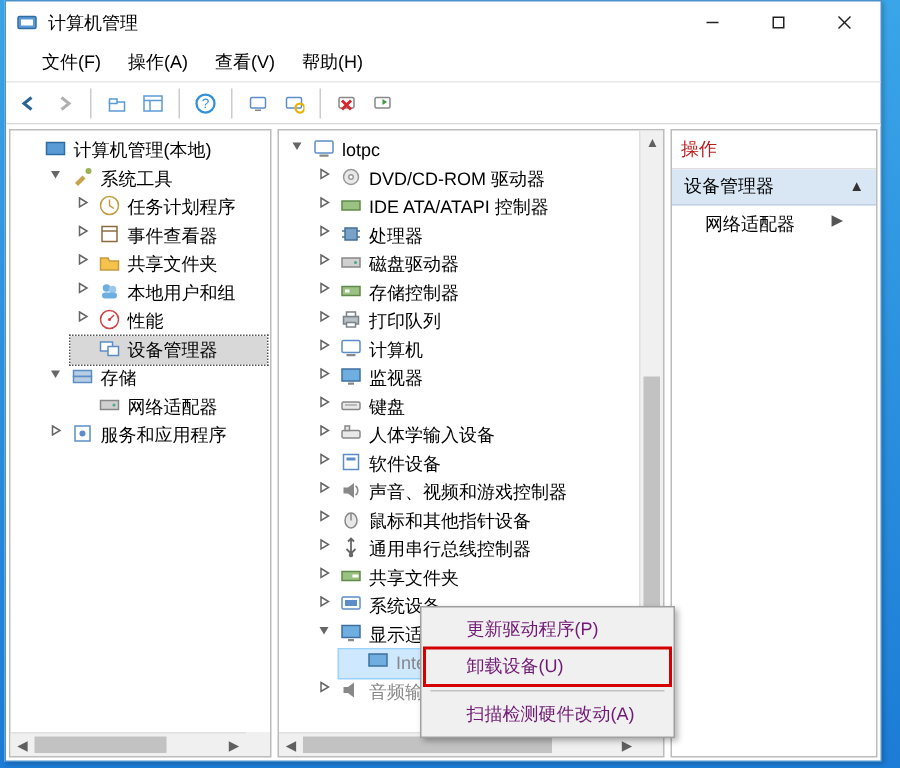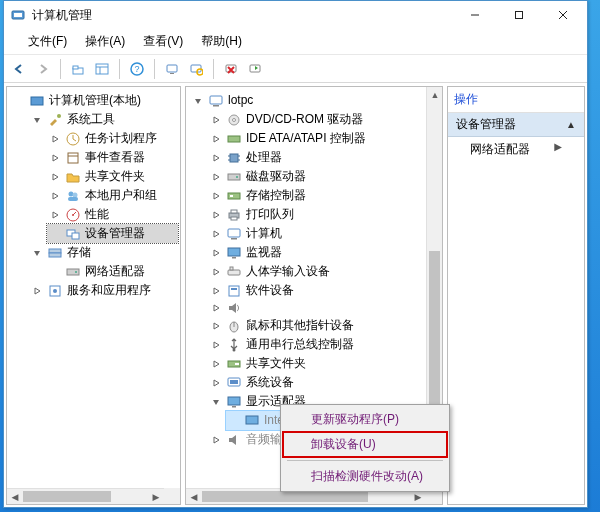--- a/index.html
+++ b/index.html
@@ -26,30 +26,30 @@
 
   .body { flex:1; display:flex; border-top:1px solid #fff; }
   .pane { border:1px solid #bcbcbc; background:#fff; margin:2px; position:relative; overflow:hidden; }
   .pane-left { width:175px; }
   .pane-mid { flex:1; }
   .pane-right { width:138px; display:flex; flex-direction:column; }
 
   .tree { padding:4px 2px 4px 2px; line-height:19px; white-space:nowrap; overflow:auto; height:100%; }
   .tree ul { list-style:none; margin:0; padding:0 0 0 18px; }
   .tree li { position:relative; }
-  .row { display:flex; align-items:center; gap:4px; padding:0 2px; cursor:default; }
+  .row { display:flex; align-items:flex-start; gap:4px; padding:0 2px; cursor:default; }
   .row.sel-left { background:#d8d8d8; outline:1px dotted #555; }
   .row.sel-mid { background:#cde8ff; outline:1px solid #99d1ff; }
   .exp { width:12px; height:12px; flex:0 0 12px; display:inline-flex; align-items:center; justify-content:center; color:#555; }
   .exp.none { visibility:hidden; }
   .ico { width:16px; height:16px; flex:0 0 16px; display:inline-flex; align-items:center; justify-content:center; }
   .lbl { color:#000; }
   .lbl.dim { color:#888; }
 
-  .actions-hdr { padding:4px 6px; font-weight:normal; color:#1d4ed8; border-bottom:1px solid #e0e0e0; }
+  .actions-hdr { padding:4px 6px; font-weight:normal; color:#b91c1c; border-bottom:1px solid #e0e0e0; }
   .actions-sub { background:#d9e7f5; padding:3px 8px; display:flex; justify-content:space-between; align-items:center; border-bottom:1px solid #c0d0e0; }
   .actions-sub .arrow-up { font-size:10px; color:#333; }
   .actions-item { padding:4px 22px; cursor:default; }
 
   .context-menu {
     position:absolute; left:280px; top:404px; width:170px;
     background:#f0f0f0; border:1px solid #a0a0a0; box-shadow:2px 2px 4px rgba(0,0,0,.3);
     padding:2px; z-index:50;
   }
   .cm-item { padding:4px 24px 4px 28px; cursor:default; color:#701a75; white-space:nowrap; }
@@ -506,20 +506,36 @@
               <li>
                   <div class="row">
                     <span class="exp">
                       <svg width="10" height="10" viewBox="0 0 10 10">
                         <path d="M3 2 L8 5 L3 8 Z" fill="none" stroke="#666"></path>
                       </svg>
                     </span>
                     <span class="ico">
                       <svg viewBox="0 0 16 16">
                         <rect x="2" y="6" width="12" height="5" rx="1" fill="#e8e8e8" stroke="#888"></rect>
+                        <line x1="4" y1="8" x2="12" y2="8" stroke="#aaa"></line>
+                      </svg>
+                    </span>
+                    <span class="lbl">键盘</span>
+                  </div>
+                </li>
+              <li>
+                  <div class="row">
+                    <span class="exp">
+                      <svg width="10" height="10" viewBox="0 0 10 10">
+                        <path d="M3 2 L8 5 L3 8 Z" fill="none" stroke="#666"></path>
+                      </svg>
+                    </span>
+                    <span class="ico">
+                      <svg viewBox="0 0 16 16">
+                        <rect x="2" y="6" width="12" height="5" rx="1" fill="#e8e8e8" stroke="#888"></rect>
                         <rect x="4" y="3" width="3" height="3" fill="#e8e8e8" stroke="#888"></rect>
                       </svg>
                     </span>
                     <span class="lbl">人体学输入设备</span>
                   </div>
                 </li>
               <li>
                   <div class="row">
                     <span class="exp">
                       <svg width="10" height="10" viewBox="0 0 10 10">
@@ -541,20 +557,21 @@
                       <svg width="10" height="10" viewBox="0 0 10 10">
                         <path d="M3 2 L8 5 L3 8 Z" fill="none" stroke="#666"></path>
                       </svg>
                     </span>
                     <span class="ico">
                       <svg viewBox="0 0 16 16">
                         <path d="M3 6h3l4-3v10l-4-3H3z" fill="#888"></path>
                         <path d="M11 5c2 1 2 5 0 6" fill="none" stroke="#888"></path>
                       </svg>
                     </span>
+                    <span class="lbl">声音、视频和游戏控制器</span>
                   </div>
                 </li>
               <li>
                   <div class="row">
                     <span class="exp">
                       <svg width="10" height="10" viewBox="0 0 10 10">
                         <path d="M3 2 L8 5 L3 8 Z" fill="none" stroke="#666"></path>
                       </svg>
                     </span>
                     <span class="ico">

